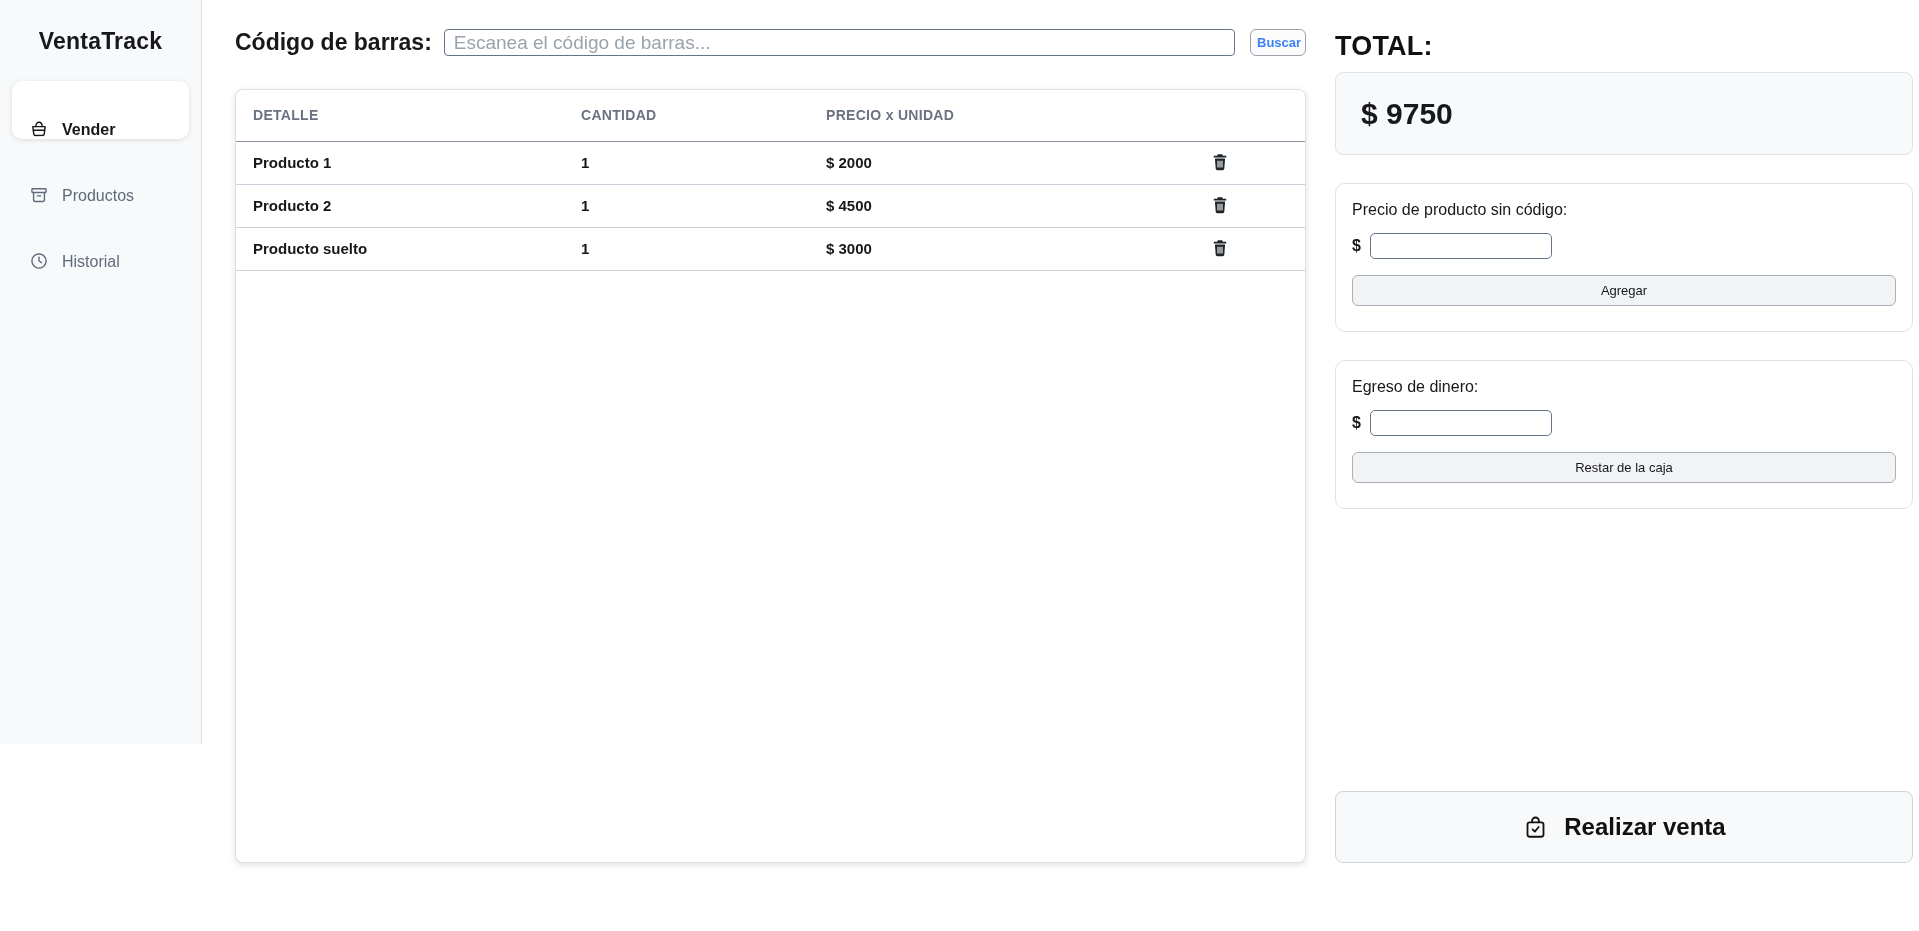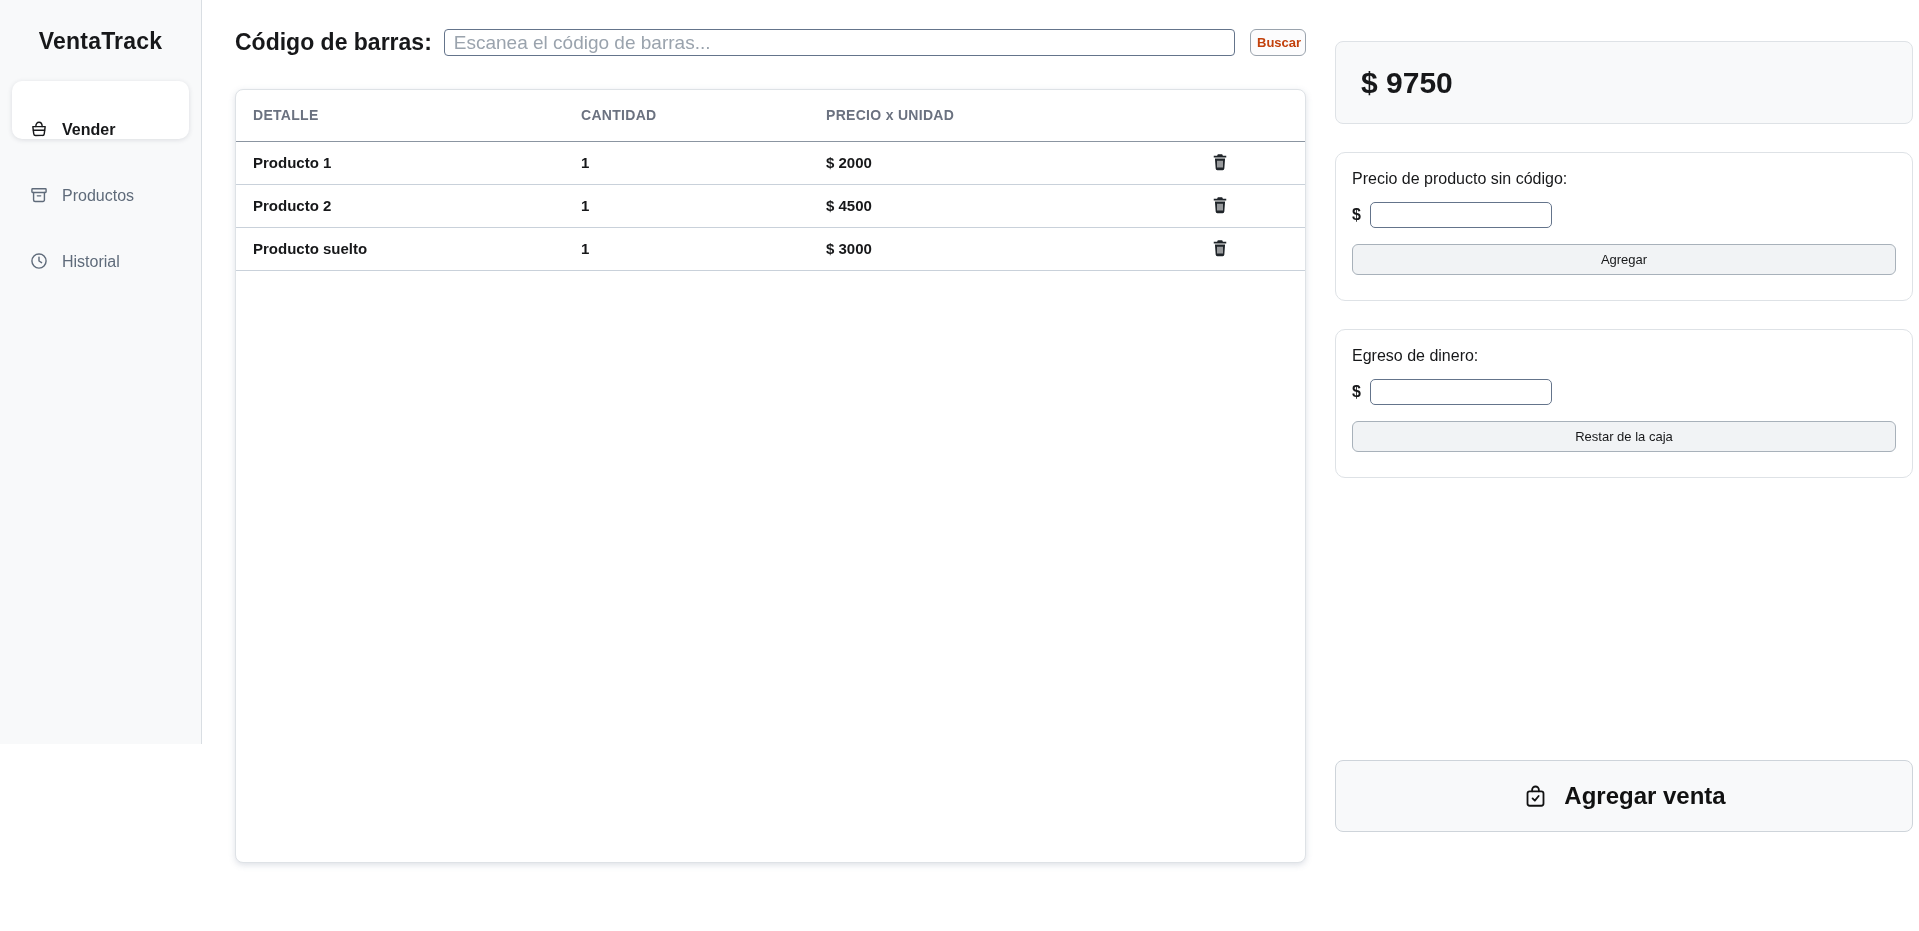--- a/index.html
+++ b/index.html
@@ -53,21 +53,21 @@
     border: 1px solid #64748b; border-radius: 4px;
     padding: 0 9px; font-size: 19px; color: #212529;
     font-family: "Liberation Sans", sans-serif;
     margin-right: 15px; outline: none;
   }
   .barcode-input::placeholder { color: #9aa3ad; }
   .buscar-btn {
     width: 56px; height: 27px;
     border: 1px solid #9aa3ad; border-radius: 6px;
     background: #fcfcfd;
-    font-size: 13px; font-weight: 700; color: #c2410c;
+    font-size: 13px; font-weight: 700; color: #3b82f6;
     font-family: "Liberation Sans", sans-serif;
     cursor: pointer;
   }
 
   
   .table-card {
     width: 1071px; height: 774px;
     border: 1px solid #dee2e6; border-radius: 8px;
     box-shadow: 0 2px 6px rgba(100,116,139,0.22);
     background: #fff;
@@ -246,20 +246,21 @@
                 </svg>
               </button>
             </td>
           </tr>
         </tbody>
       </table>
     </div>
   </section>
 
   <section class="right-col">
+    <h2 class="total-heading">TOTAL:</h2>
     <div class="total-card">
       <span>$ 9750</span>
     </div>
 
     <div class="panel-card">
       <div class="panel-label">Precio de producto sin código:</div>
       <div class="amount-row">
         <span class="currency">$</span>
         <input class="amount-input" type="text" style="">
       </div>
@@ -276,16 +277,16 @@
     </div>
 
     <button class="checkout-btn">
       <span style="display:flex;align-items:center;">
         <svg width="27" height="27" viewBox="0 0 24 24" fill="none" stroke="#111" stroke-width="1.6" stroke-linecap="round" stroke-linejoin="round">
           <path d="M9 7.4V6.1a3 3 0 0 1 6 0v1.3"></path>
           <rect x="4.9" y="7.4" width="14.2" height="12.8" rx="2"></rect>
           <path d="M9.4 13.7l2 2 3.4-4.1"></path>
         </svg>
       </span>
-      <span>Agregar venta</span>
+      <span>Realizar venta</span>
     </button>
   </section>
 </main>
 
 </body></html>

